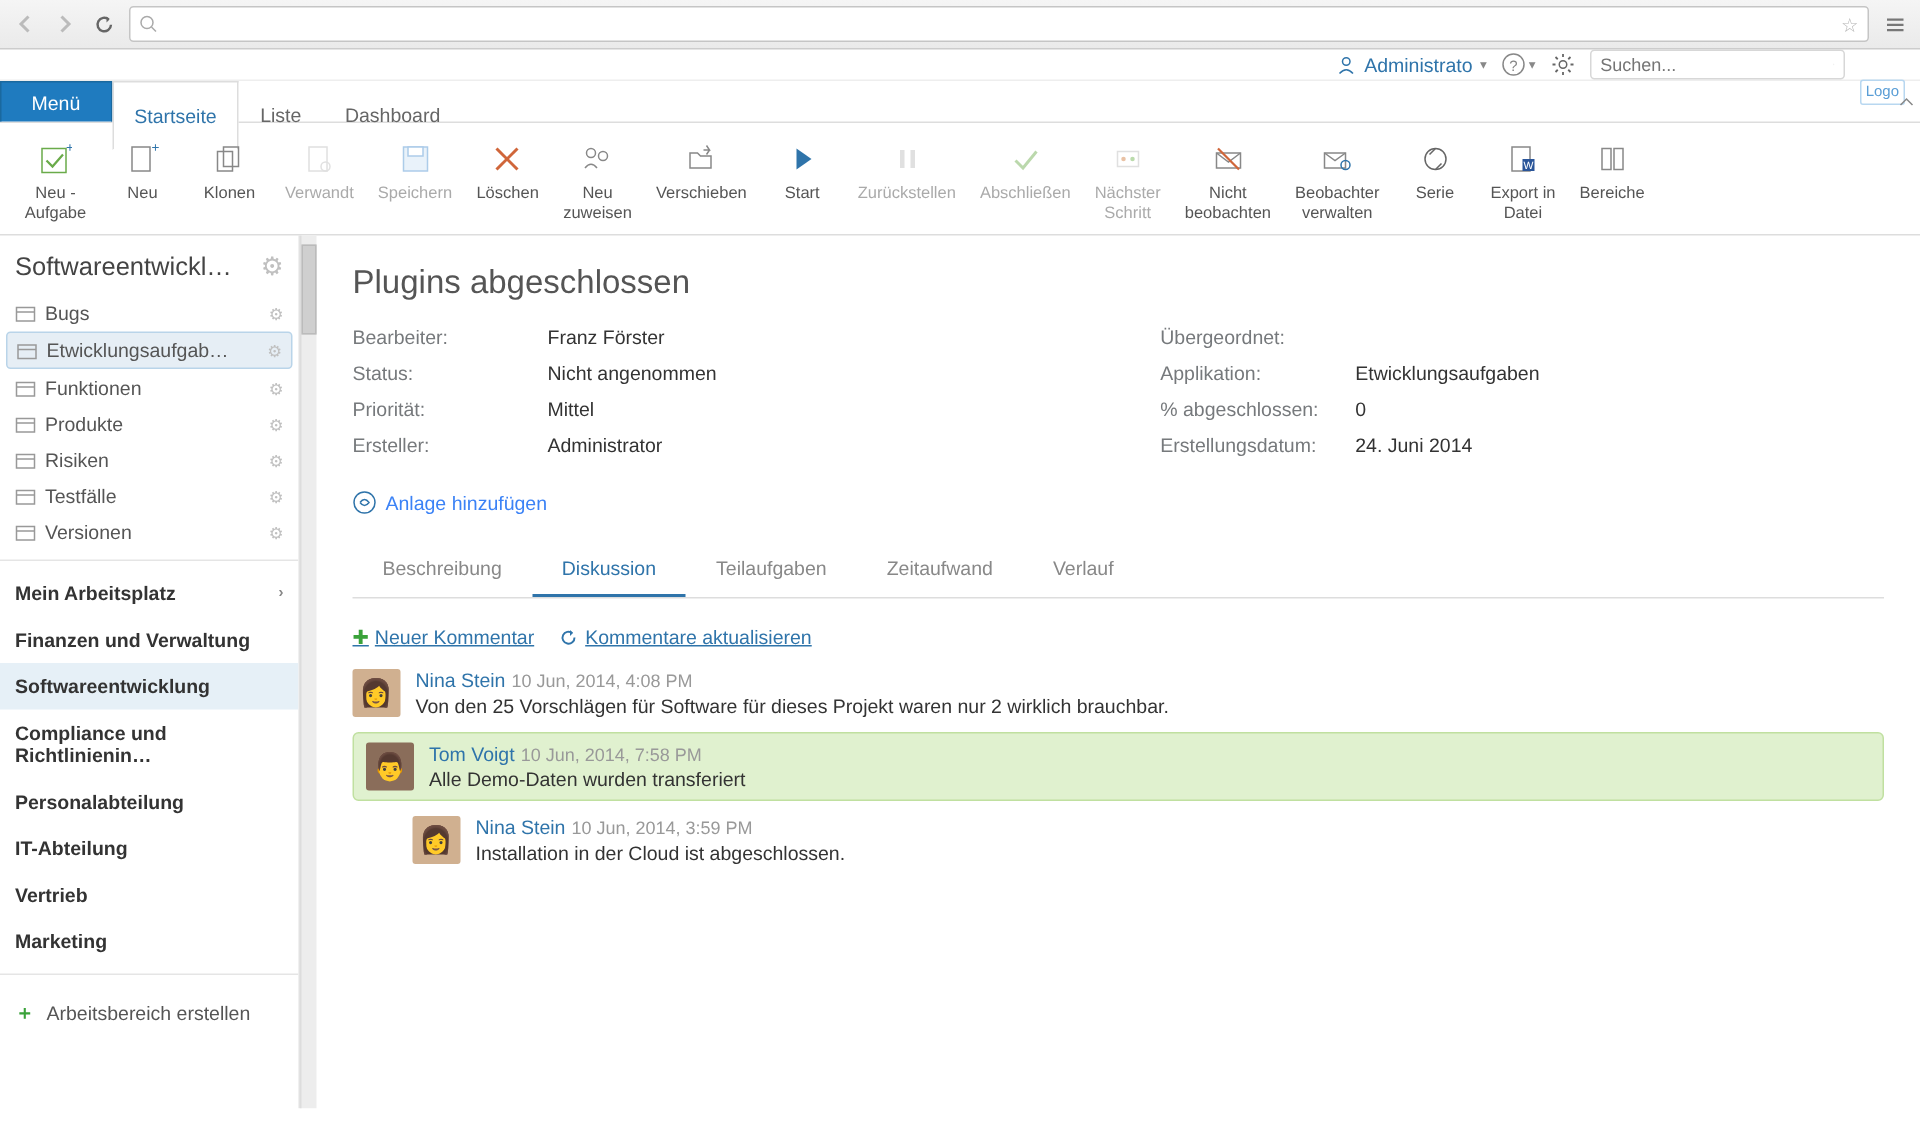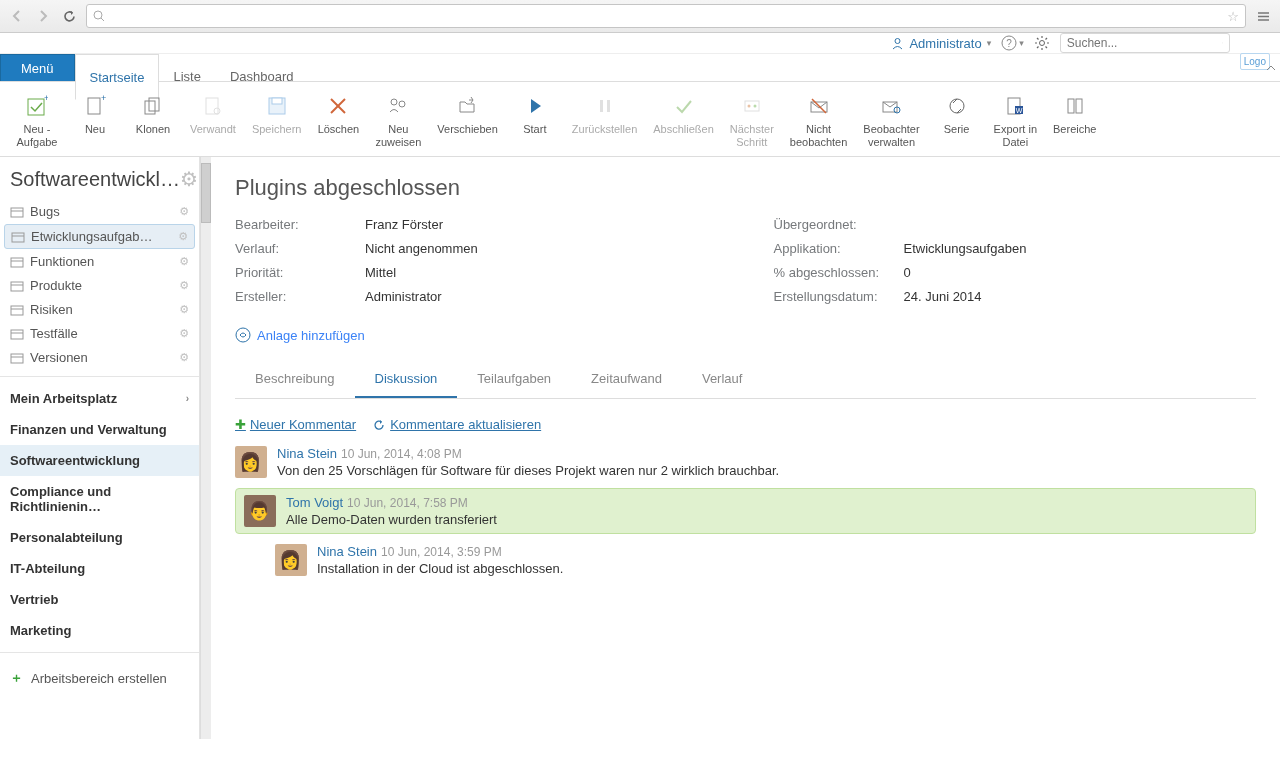--- a/index.html
+++ b/index.html
@@ -27,23 +27,23 @@
 
 .toolbar { display: flex; padding: 8px 12px 6px; gap: 8px; border-bottom: 1px solid #ddd; }
 .tb-item { display: flex; flex-direction: column; align-items: center; min-width: 50px; padding: 2px 4px; cursor: pointer; text-align: center; }
 .tb-item .ico { width: 28px; height: 28px; display: flex; align-items: center; justify-content: center; font-size: 18px; }
 .tb-item .lbl { font-size: 11px; color: #555; margin-top: 3px; line-height: 1.15; white-space: pre-line; }
 .tb-item.disabled .lbl { color: #aaa; }
 .tb-item.disabled .ico { opacity: 0.45; }
 
 .content { display: flex; height: calc(100vh - 33px - 35px - 28px - 84px); }
 .sidebar { width: 200px; border-right: 1px solid #e2e2e2; display: flex; flex-direction: column; overflow-y: auto; }
-.sb-header { padding: 10px 10px 8px; font-size: 20px; color: #444; display: flex; align-items: center; justify-content: space-between; }
+.sb-header { padding: 10px 10px 8px; font-size: 17px; color: #444; display: flex; align-items: center; justify-content: space-between; }
 .sb-tree { padding: 0 4px; }
-.sb-node { display: flex; align-items: center; padding: 4px 6px; gap: 6px; color: #555; cursor: pointer; border-radius: 3px; margin: 1px 0; }
+.sb-node { display: flex; align-items: flex-end; padding: 4px 6px; gap: 6px; color: #555; cursor: pointer; border-radius: 3px; margin: 1px 0; }
 .sb-node.active { background: #e6eef5; border: 1px solid #b9d4e9; }
 .sb-node .gear { color: #c0c0c0; margin-left: auto; font-size: 11px; }
 .sb-node .box-icon { color: #888; }
 .sb-sep { height: 1px; background: #e5e5e5; margin: 6px 0; }
 .sb-section { padding: 8px 10px; font-size: 13px; font-weight: 600; color: #333; cursor: pointer; display: flex; justify-content: space-between; align-items: center; }
 .sb-section.active { background: #e6f0f7; }
 .sb-section .chev { color: #888; font-size: 10px; }
 .sb-create { padding: 10px 10px; color: #555; display: flex; align-items: center; gap: 8px; cursor: pointer; }
 .sb-create .plus { color: #3aa23a; font-weight: bold; }
 .scrollbar-fake { width: 11px; background: #ededed; border-left: 1px solid #ddd; display: flex; flex-direction: column; }
@@ -462,21 +462,21 @@
 
   <div class="main">
     <h1 class="page-title">Plugins abgeschlossen</h1>
     <div class="fields">
       <div class="field-col" id="fcol-left">
           <div class="field-row">
             <div class="field-label">Bearbeiter:</div>
             <div class="field-value">Franz Förster</div>
           </div>
           <div class="field-row">
-            <div class="field-label">Verlauf:</div>
+            <div class="field-label">Status:</div>
             <div class="field-value">Nicht angenommen</div>
           </div>
           <div class="field-row">
             <div class="field-label">Priorität:</div>
             <div class="field-value">Mittel</div>
           </div>
           <div class="field-row">
             <div class="field-label">Ersteller:</div>
             <div class="field-value">Administrator</div>
           </div>

